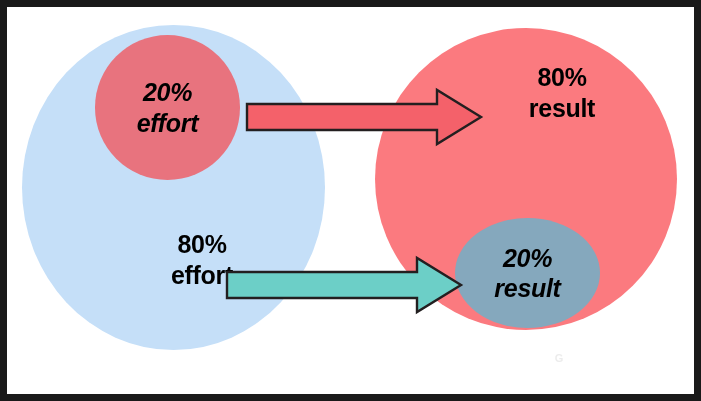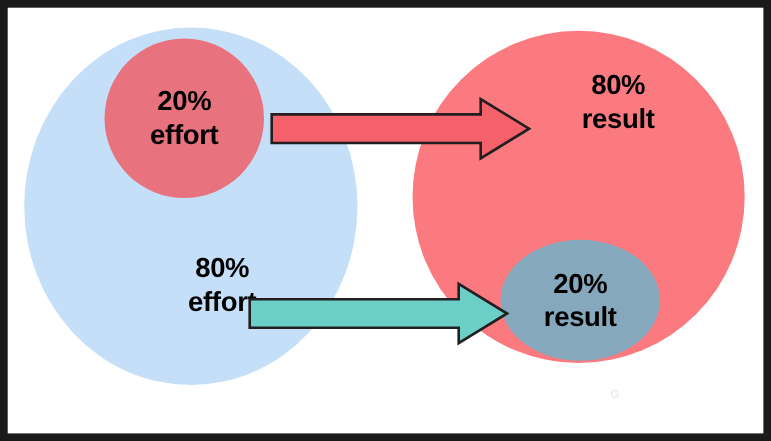--- a/index.html
+++ b/index.html
@@ -28,20 +28,21 @@
     overflow: hidden;
   }
   .circle {
     position: absolute;
     border-radius: 50%;
     display: flex;
     flex-direction: column;
     align-items: center;
     justify-content: center;
     text-align: center;
+    font-style: italic;
   }
   
   #circle-effort-outer {
     left: 15px;
     top: 18px;
     width: 303px;
     height: 325px;
     background: #c5dff8;
   }
   

